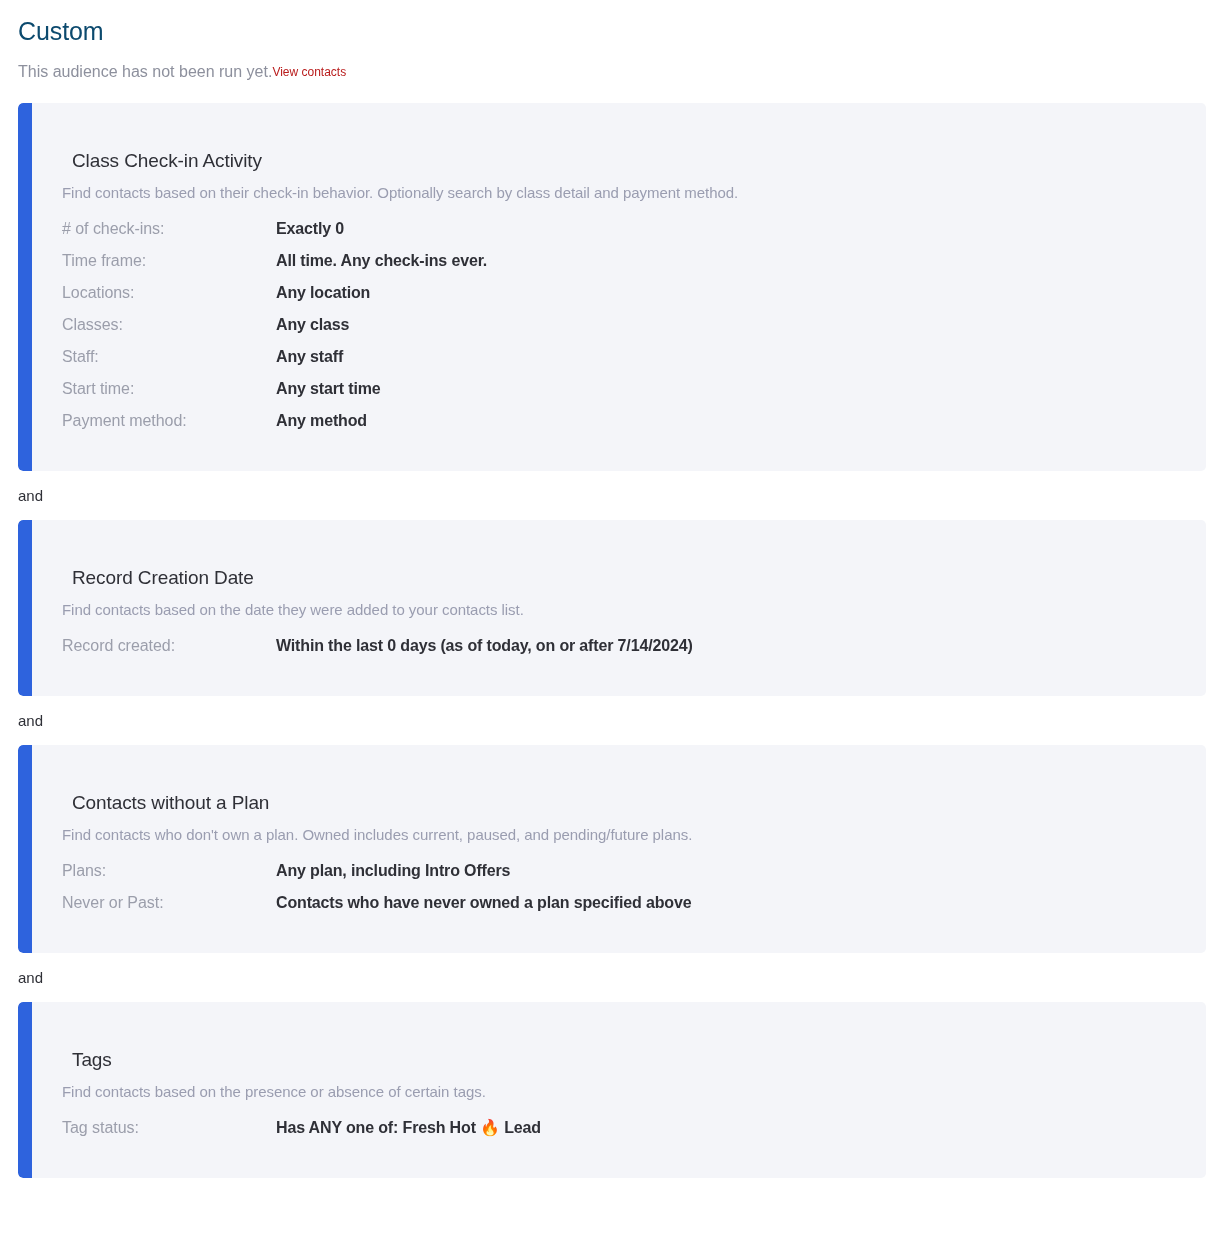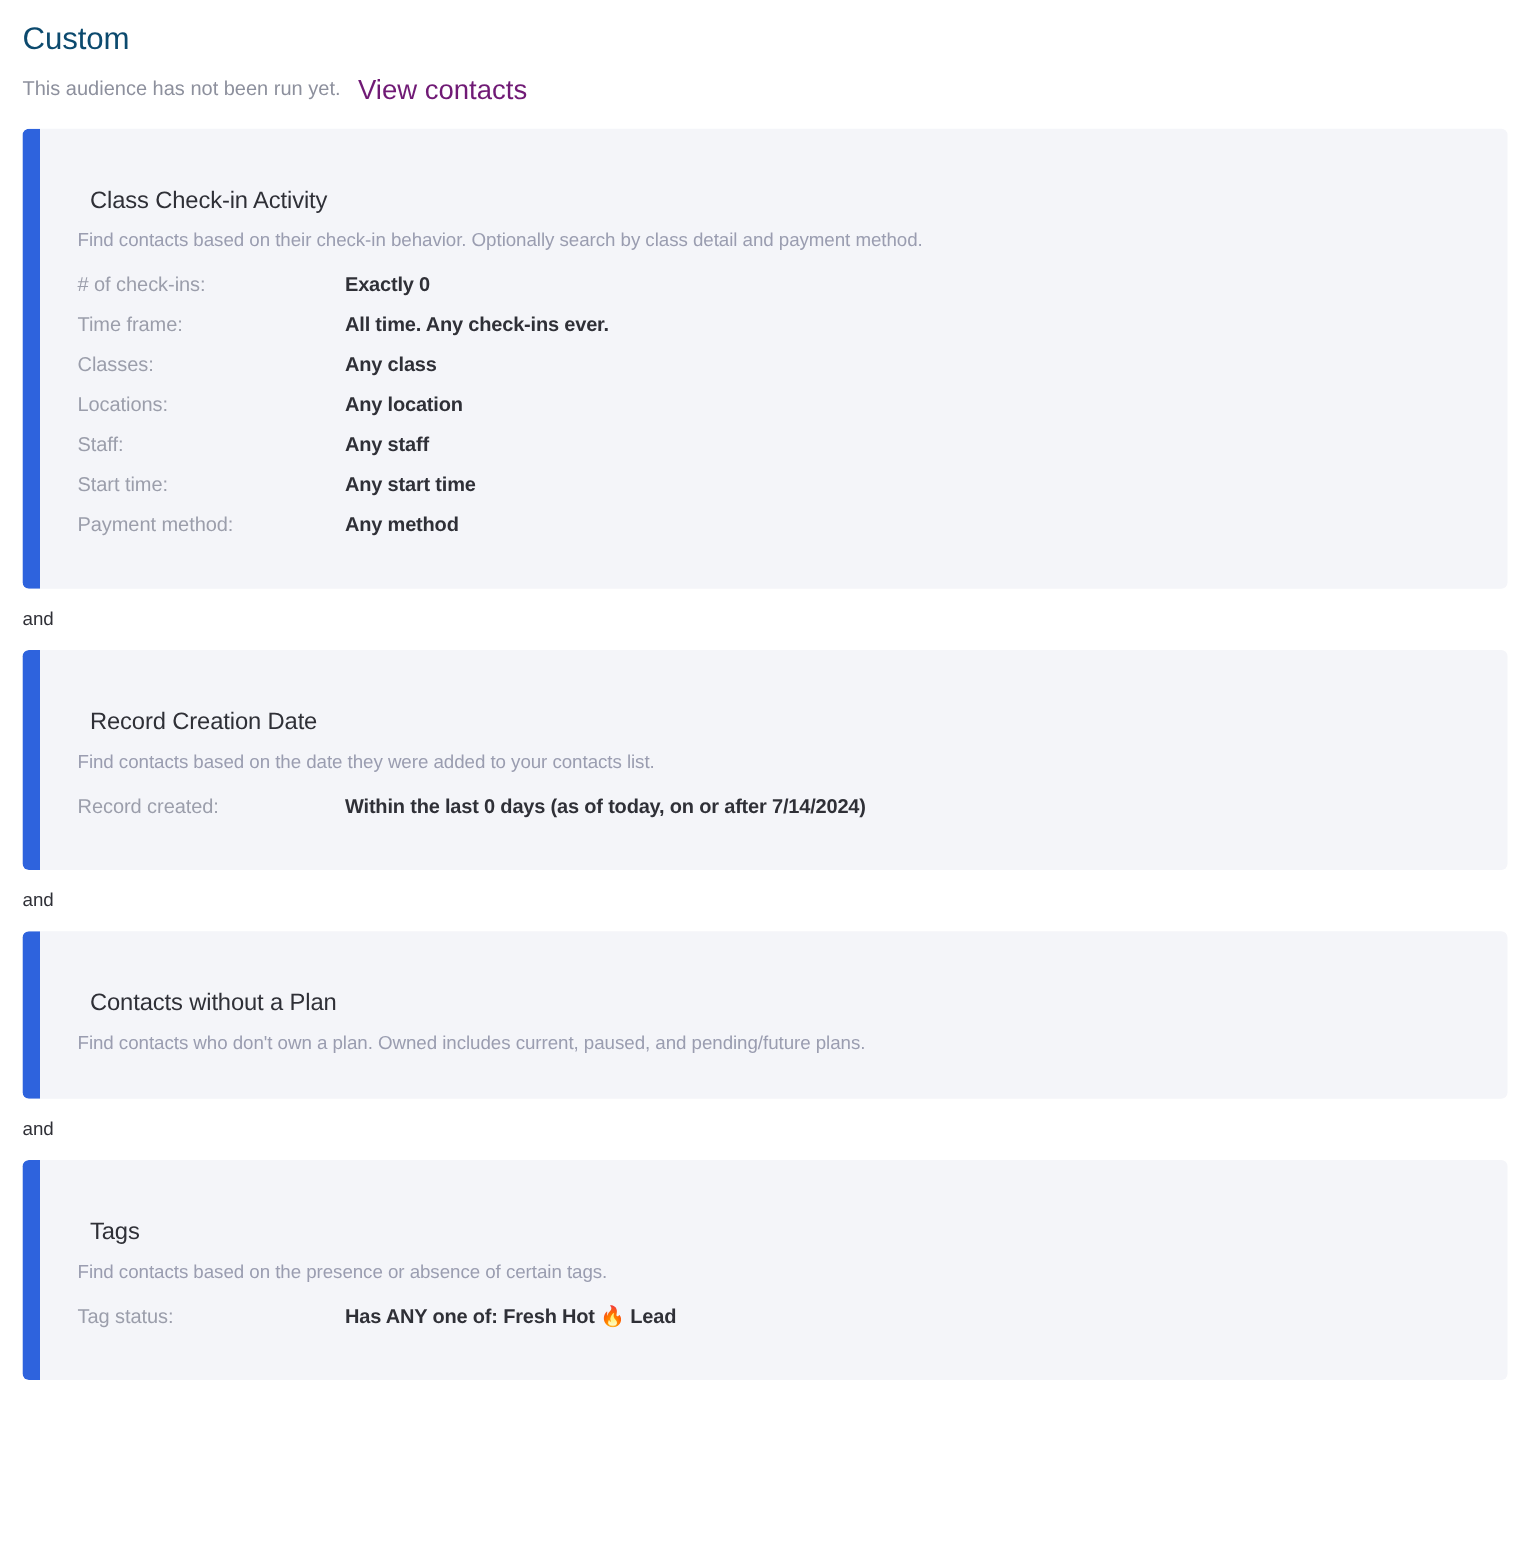--- a/index.html
+++ b/index.html
@@ -40,25 +40,24 @@
     line-height: 20px;
     color: #8d909d;
     display: flex;
     align-items: center;
     gap: 0;
   }
   .subline-text {
     color: #8d909d;
   }
   .view-contacts-link {
-    color: #701a75;
+    color: #b91c1c;
     text-decoration: none;
     cursor: pointer;
-    margin-left: 14px;
-    font-size: 22px;
+    font-size: 12px;
   }
 
   
   .rules {
     margin-top: 21px;
   }
   .rule-card {
     position: relative;
     margin-left: 18px;
     margin-right: 16px;
@@ -145,28 +144,28 @@
         <div class="rule-fields">
           <div class="field-row">
             <span class="field-label"># of check-ins:</span>
             <span class="field-value">Exactly 0</span>
           </div>
           <div class="field-row">
             <span class="field-label">Time frame:</span>
             <span class="field-value">All time. Any check-ins ever.</span>
           </div>
           <div class="field-row">
+            <span class="field-label">Locations:</span>
+            <span class="field-value">Any location</span>
+          </div>
+          <div class="field-row">
             <span class="field-label">Classes:</span>
             <span class="field-value">Any class</span>
           </div>
           <div class="field-row">
-            <span class="field-label">Locations:</span>
-            <span class="field-value">Any location</span>
-          </div>
-          <div class="field-row">
             <span class="field-label">Staff:</span>
             <span class="field-value">Any staff</span>
           </div>
           <div class="field-row">
             <span class="field-label">Start time:</span>
             <span class="field-value">Any start time</span>
           </div>
           <div class="field-row">
             <span class="field-label">Payment method:</span>
             <span class="field-value">Any method</span>
@@ -181,20 +180,30 @@
           <div class="field-row">
             <span class="field-label">Record created:</span>
             <span class="field-value">Within the last 0 days (as of today, on or after 7/14/2024)</span>
           </div>
         </div>
       </div>
       <div class="connector">and</div>
       <div class="rule-card">
         <div class="rule-title">Contacts without a Plan</div>
         <div class="rule-desc">Find contacts who don't own a plan. Owned includes current, paused, and pending/future plans.</div>
+        <div class="rule-fields">
+          <div class="field-row">
+            <span class="field-label">Plans:</span>
+            <span class="field-value">Any plan, including Intro Offers</span>
+          </div>
+          <div class="field-row">
+            <span class="field-label">Never or Past:</span>
+            <span class="field-value">Contacts who have never owned a plan specified above</span>
+          </div>
+        </div>
       </div>
       <div class="connector">and</div>
       <div class="rule-card">
         <div class="rule-title">Tags</div>
         <div class="rule-desc">Find contacts based on the presence or absence of certain tags.</div>
         <div class="rule-fields">
           <div class="field-row">
             <span class="field-label">Tag status:</span>
             <span class="field-value">Has ANY one of: Fresh Hot 🔥 Lead</span>
           </div>

